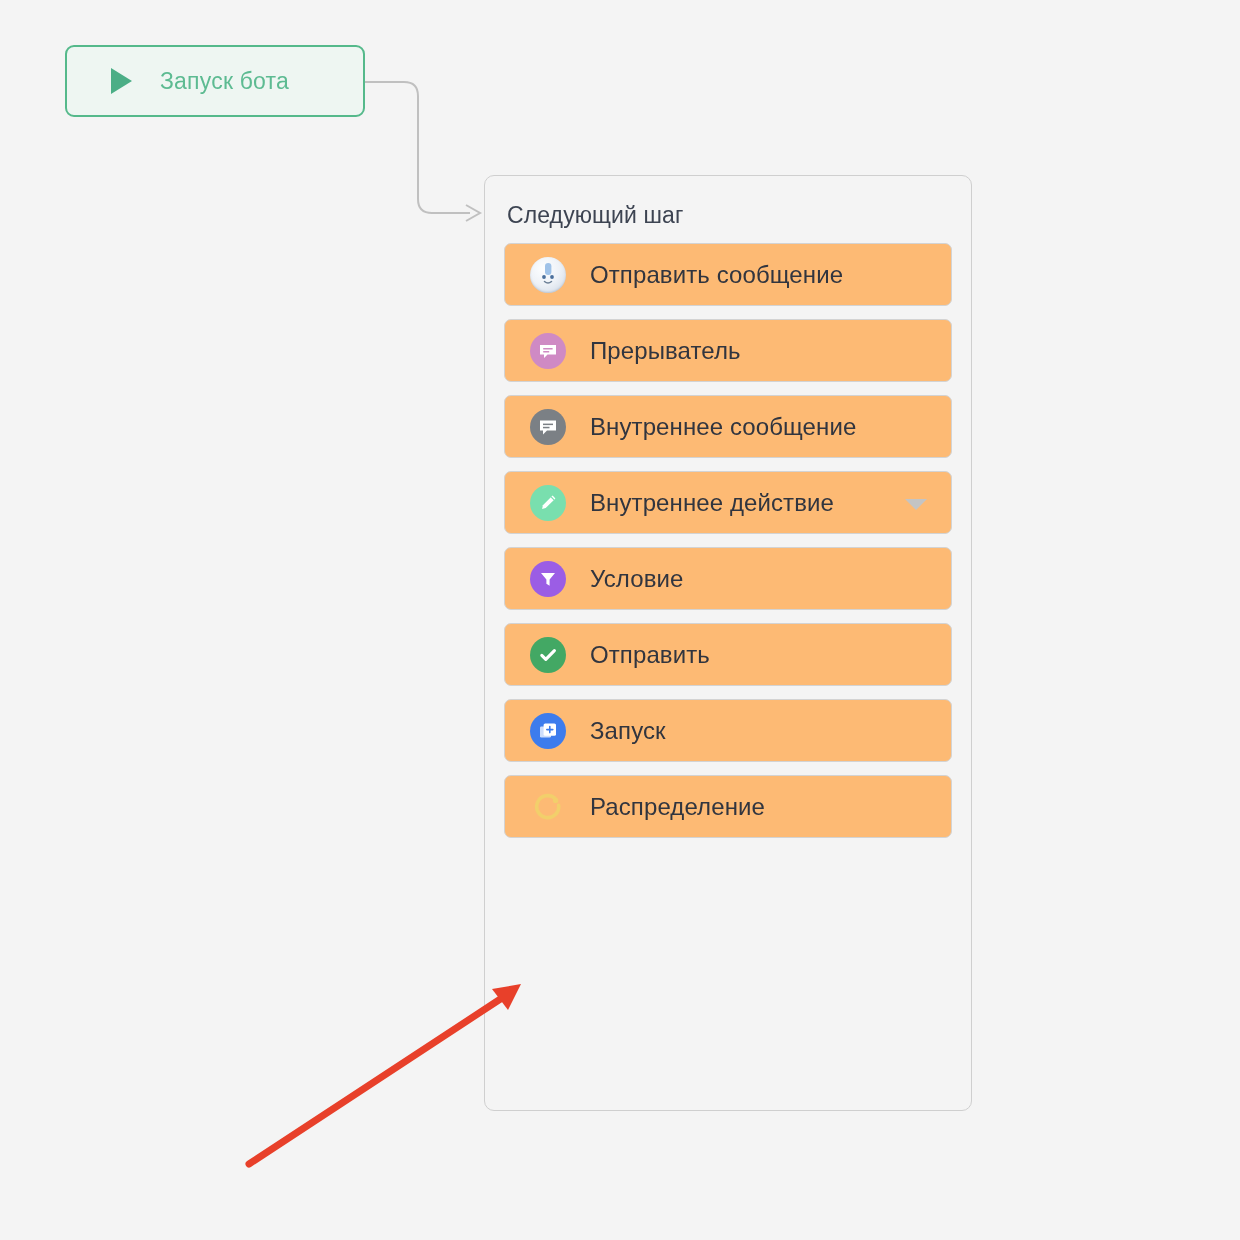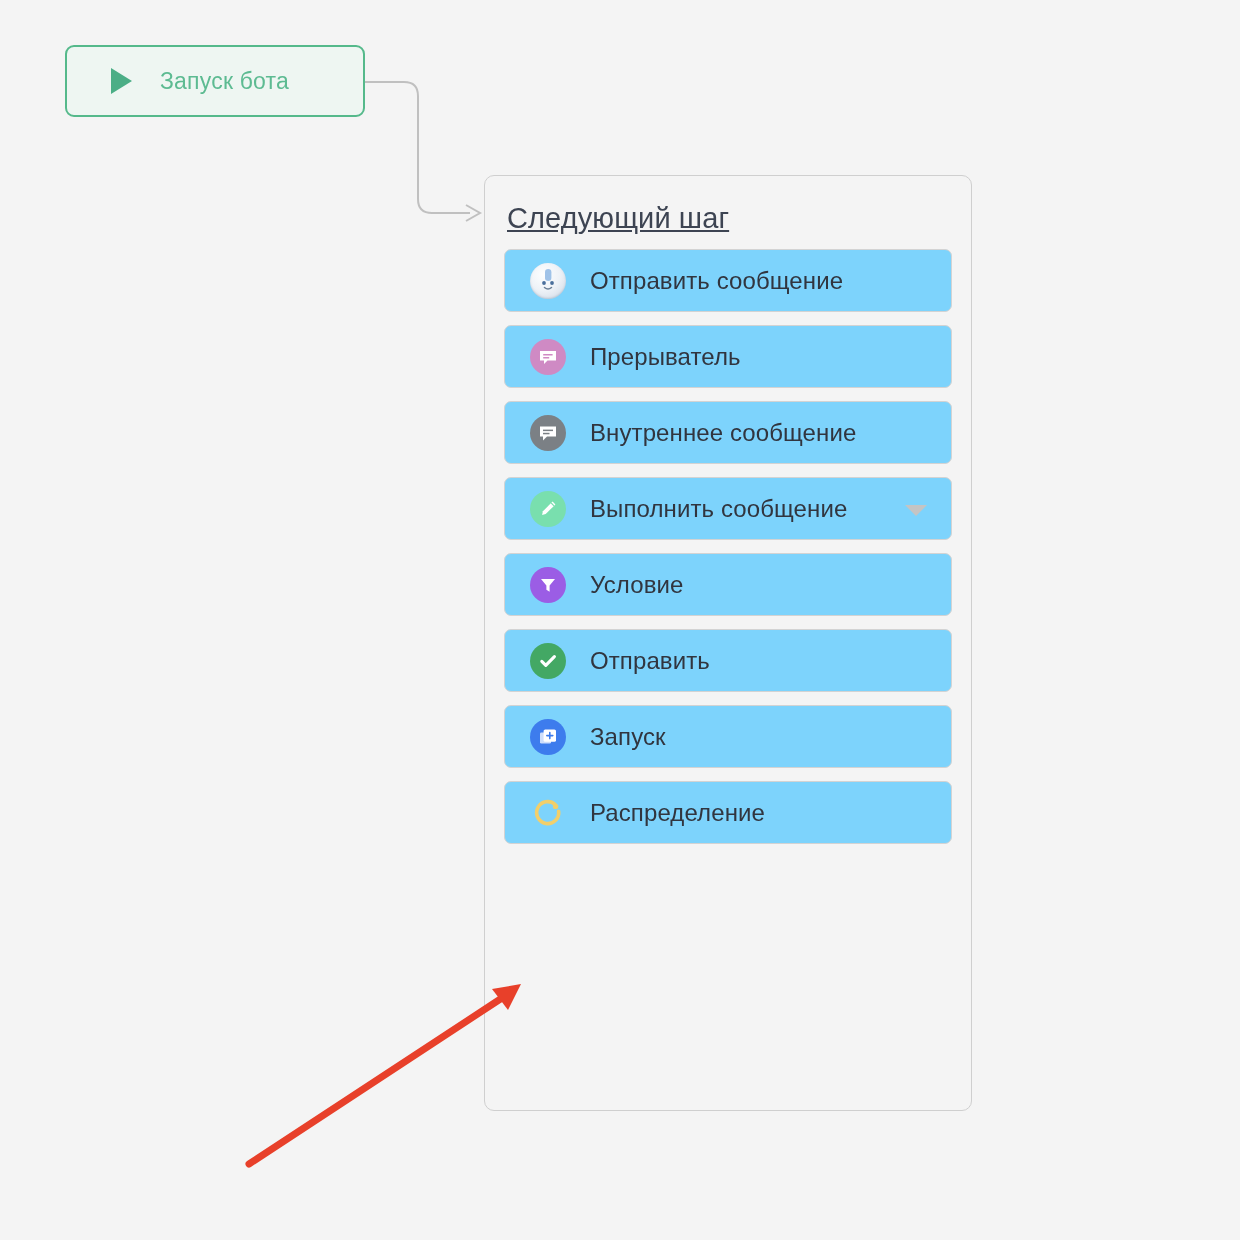--- a/index.html
+++ b/index.html
@@ -70,37 +70,36 @@
     width: 488px;
     height: 936px;
     box-sizing: border-box;
     background: #f4f4f4;
     border: 1px solid #cfcfcf;
     border-radius: 10px;
     padding: 22px 19px 20px 19px;
   }
   #panel-title {
     color: #3d4452;
-    font-size: 29px;
+    font-size: 23px;
     margin: 4px 0 14px 3px;
     letter-spacing: .1px;
     white-space: nowrap;
-    text-decoration: underline;
   }
 
   .step-list {
     display: flex;
     flex-direction: column;
     gap: 13px;
   }
   .step-item {
     position: relative;
     height: 63px;
     box-sizing: border-box;
-    background: #7dd3fc;
+    background: #fdba74;
     border: 1px solid #d3d3d3;
     border-radius: 7px;
     display: flex;
     align-items: center;
     padding-left: 25px;
     cursor: pointer;
   }
   .step-item .ico {
     flex: none;
     width: 36px;
@@ -203,21 +202,21 @@
       <span class="step-label">Внутреннее сообщение</span>
     </div>
 
     <div class="step-item">
       <span class="ico ico-action">
         <svg width="22" height="22" viewBox="0 0 22 22">
           <path d="M15.6 3.6l2.8 2.8-9.7 9.7-3.6.8.8-3.6z" fill="#ffffff"></path>
           <path d="M14.2 5l2.8 2.8" stroke="#79dfae" stroke-width="1.1"></path>
         </svg>
       </span>
-      <span class="step-label">Выполнить сообщение</span>
+      <span class="step-label">Внутреннее действие</span>
       <span class="chev"></span>
     </div>
 
     <div class="step-item">
       <span class="ico ico-condition">
         <svg width="22" height="22" viewBox="0 0 22 22">
           <path d="M4 5h14l-5.4 6.6v6.1l-3.2-1.9v-4.2z" fill="#ffffff"></path>
         </svg>
       </span>
       <span class="step-label">Условие</span>

